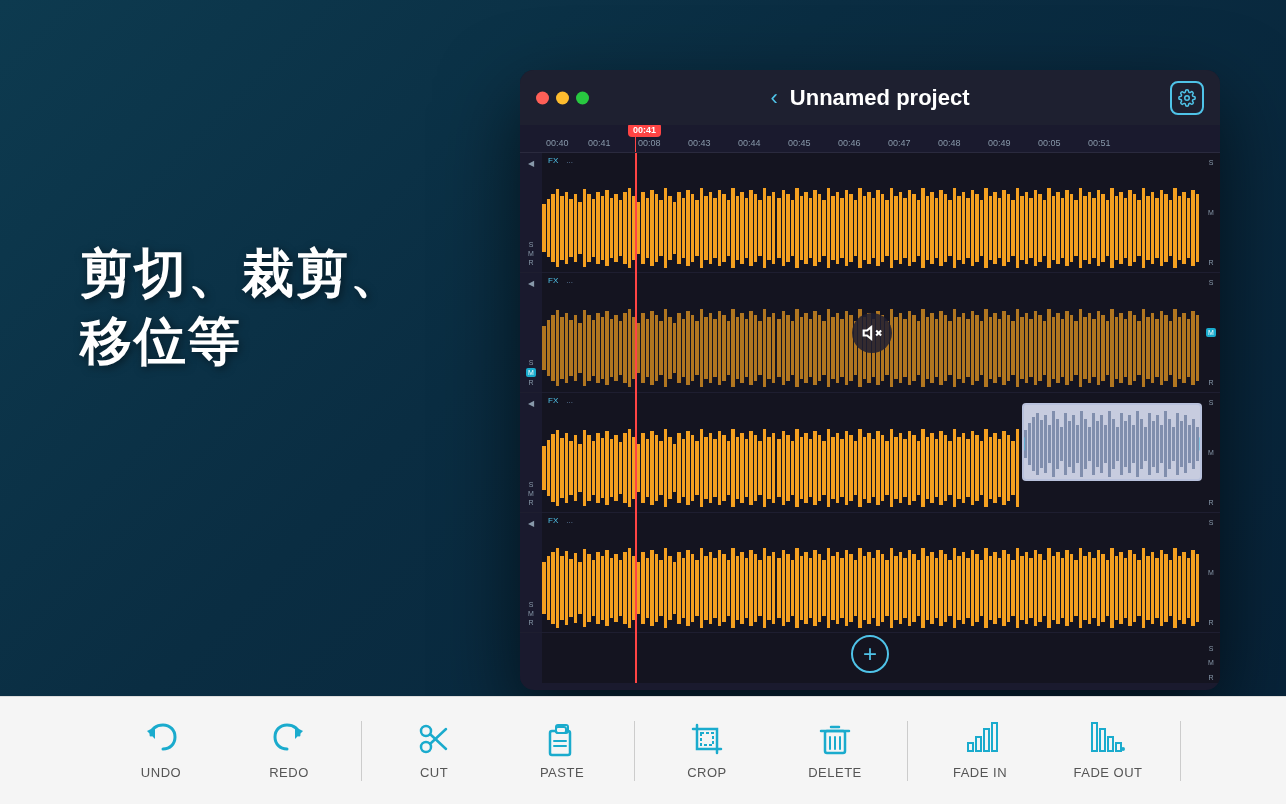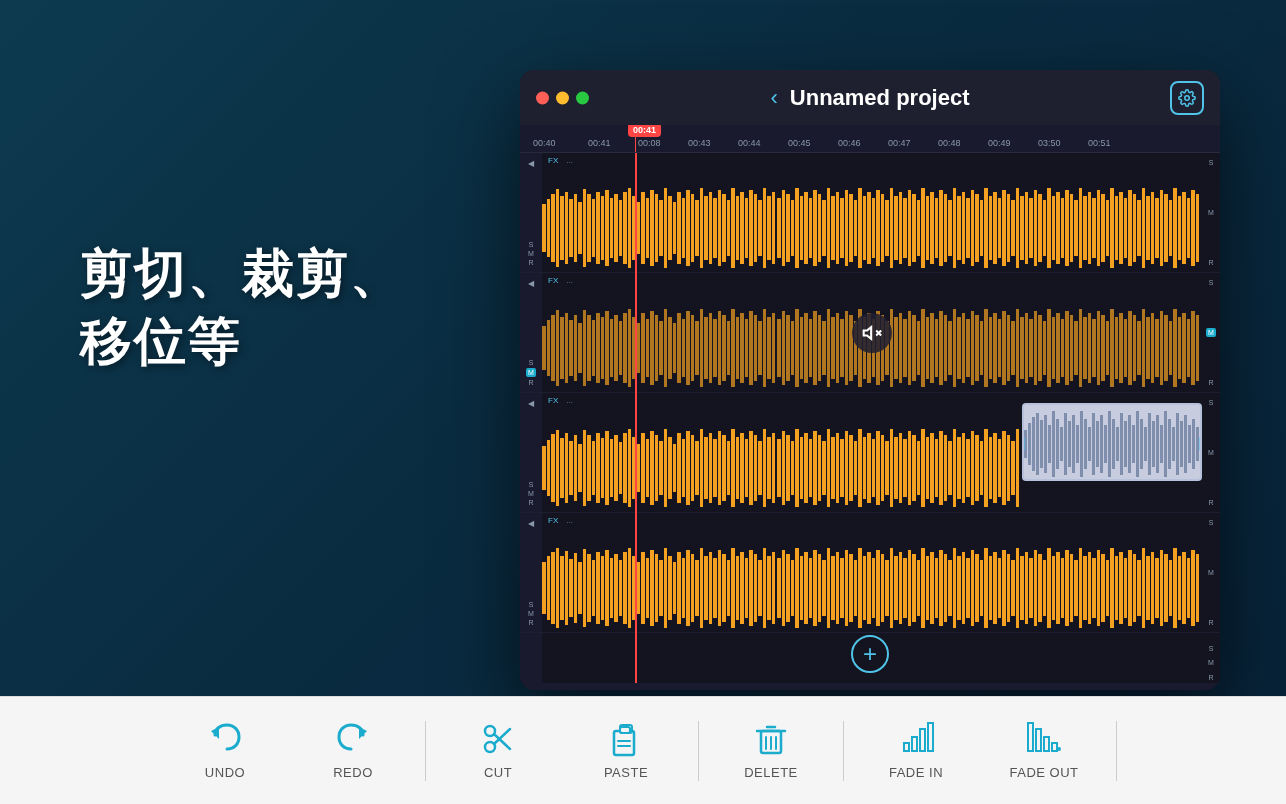--- a/index.html
+++ b/index.html
@@ -284,31 +284,31 @@
     <div class="settings-btn">
       <svg width="18" height="18" viewBox="0 0 24 24" fill="none" stroke="#4fc3e8" stroke-width="2">
         <circle cx="12" cy="12" r="3"></circle>
         <path d="M19.4 15a1.65 1.65 0 0 0 .33 1.82l.06.06a2 2 0 0 1-2.83 2.83l-.06-.06a1.65 1.65 0 0 0-1.82-.33 1.65 1.65 0 0 0-1 1.51V21a2 2 0 0 1-4 0v-.09A1.65 1.65 0 0 0 9 19.4a1.65 1.65 0 0 0-1.82.33l-.06.06a2 2 0 0 1-2.83-2.83l.06-.06A1.65 1.65 0 0 0 4.68 15a1.65 1.65 0 0 0-1.51-1H3a2 2 0 0 1 0-4h.09A1.65 1.65 0 0 0 4.6 9a1.65 1.65 0 0 0-.33-1.82l-.06-.06a2 2 0 0 1 2.83-2.83l.06.06A1.65 1.65 0 0 0 9 4.68a1.65 1.65 0 0 0 1-1.51V3a2 2 0 0 1 4 0v.09a1.65 1.65 0 0 0 1 1.51 1.65 1.65 0 0 0 1.82-.33l.06-.06a2 2 0 0 1 2.83 2.83l-.06.06A1.65 1.65 0 0 0 19.4 9a1.65 1.65 0 0 0 1.51 1H21a2 2 0 0 1 0 4h-.09a1.65 1.65 0 0 0-1.51 1z"></path>
       </svg>
     </div>
   </div>
 
   <div class="timeline-ruler">
     <div class="ruler-marks">
-      <span class="ruler-label" style="left:13px">00:40</span>
+      <span class="ruler-label" style="left:26px">00:40</span>
       <span class="ruler-label" style="left:68px">00:41</span>
       <span class="ruler-label" style="left:118px">00:08</span>
       <span class="ruler-label" style="left:168px">00:43</span>
       <span class="ruler-label" style="left:218px">00:44</span>
       <span class="ruler-label" style="left:268px">00:45</span>
       <span class="ruler-label" style="left:318px">00:46</span>
       <span class="ruler-label" style="left:368px">00:47</span>
       <span class="ruler-label" style="left:418px">00:48</span>
       <span class="ruler-label" style="left:468px">00:49</span>
-      <span class="ruler-label" style="left:518px">03:50</span>
+      <span class="ruler-label" style="left:518px">00:05</span>
       <span class="ruler-label" style="left:568px">00:51</span>
 
       <div class="playhead-time">00:41</div>
       <div class="playhead-indicator"></div>
     </div>
   </div>
 
   <div class="tracks-area">
 
     <div class="playhead-line" style="height:100%"></div>
@@ -1096,20 +1096,30 @@
         <rect x="12" y="4" width="12" height="8" rx="2" stroke="#1aabcd" stroke-width="2" fill="none"></rect>
         <line x1="10" y1="20" x2="22" y2="20" stroke="#1aabcd" stroke-width="2" stroke-linecap="round"></line>
         <line x1="10" y1="25" x2="22" y2="25" stroke="#1aabcd" stroke-width="2" stroke-linecap="round"></line>
       </svg>
     </div>
     <span class="toolbar-label">PASTE</span>
   </div>
 
   <div class="toolbar-divider"></div>
 
+  <div class="toolbar-item">
+    <div class="toolbar-icon">
+      <svg class="icon-svg" viewBox="0 0 36 36" fill="none">
+        <polyline points="8,4 8,28 32,28" stroke="#1aabcd" stroke-width="2.5" stroke-linecap="round" fill="none"></polyline>
+        <polyline points="4,8 28,8 28,32" stroke="#1aabcd" stroke-width="2.5" stroke-linecap="round" fill="none"></polyline>
+        <rect x="12" y="12" width="12" height="12" stroke="#1aabcd" stroke-width="2" fill="none" stroke-dasharray="3 2"></rect>
+      </svg>
+    </div>
+    <span class="toolbar-label">CROP</span>
+  </div>
 
   <div class="toolbar-item">
     <div class="toolbar-icon">
       <svg class="icon-svg" viewBox="0 0 36 36" fill="none">
         <rect x="8" y="10" width="20" height="22" rx="2" stroke="#1aabcd" stroke-width="2.5" fill="none"></rect>
         <line x1="4" y1="10" x2="32" y2="10" stroke="#1aabcd" stroke-width="2.5" stroke-linecap="round"></line>
         <line x1="14" y1="6" x2="22" y2="6" stroke="#1aabcd" stroke-width="2.5" stroke-linecap="round"></line>
         <line x1="13" y1="16" x2="13" y2="28" stroke="#1aabcd" stroke-width="2" stroke-linecap="round"></line>
         <line x1="18" y1="16" x2="18" y2="28" stroke="#1aabcd" stroke-width="2" stroke-linecap="round"></line>
         <line x1="23" y1="16" x2="23" y2="28" stroke="#1aabcd" stroke-width="2" stroke-linecap="round"></line>

